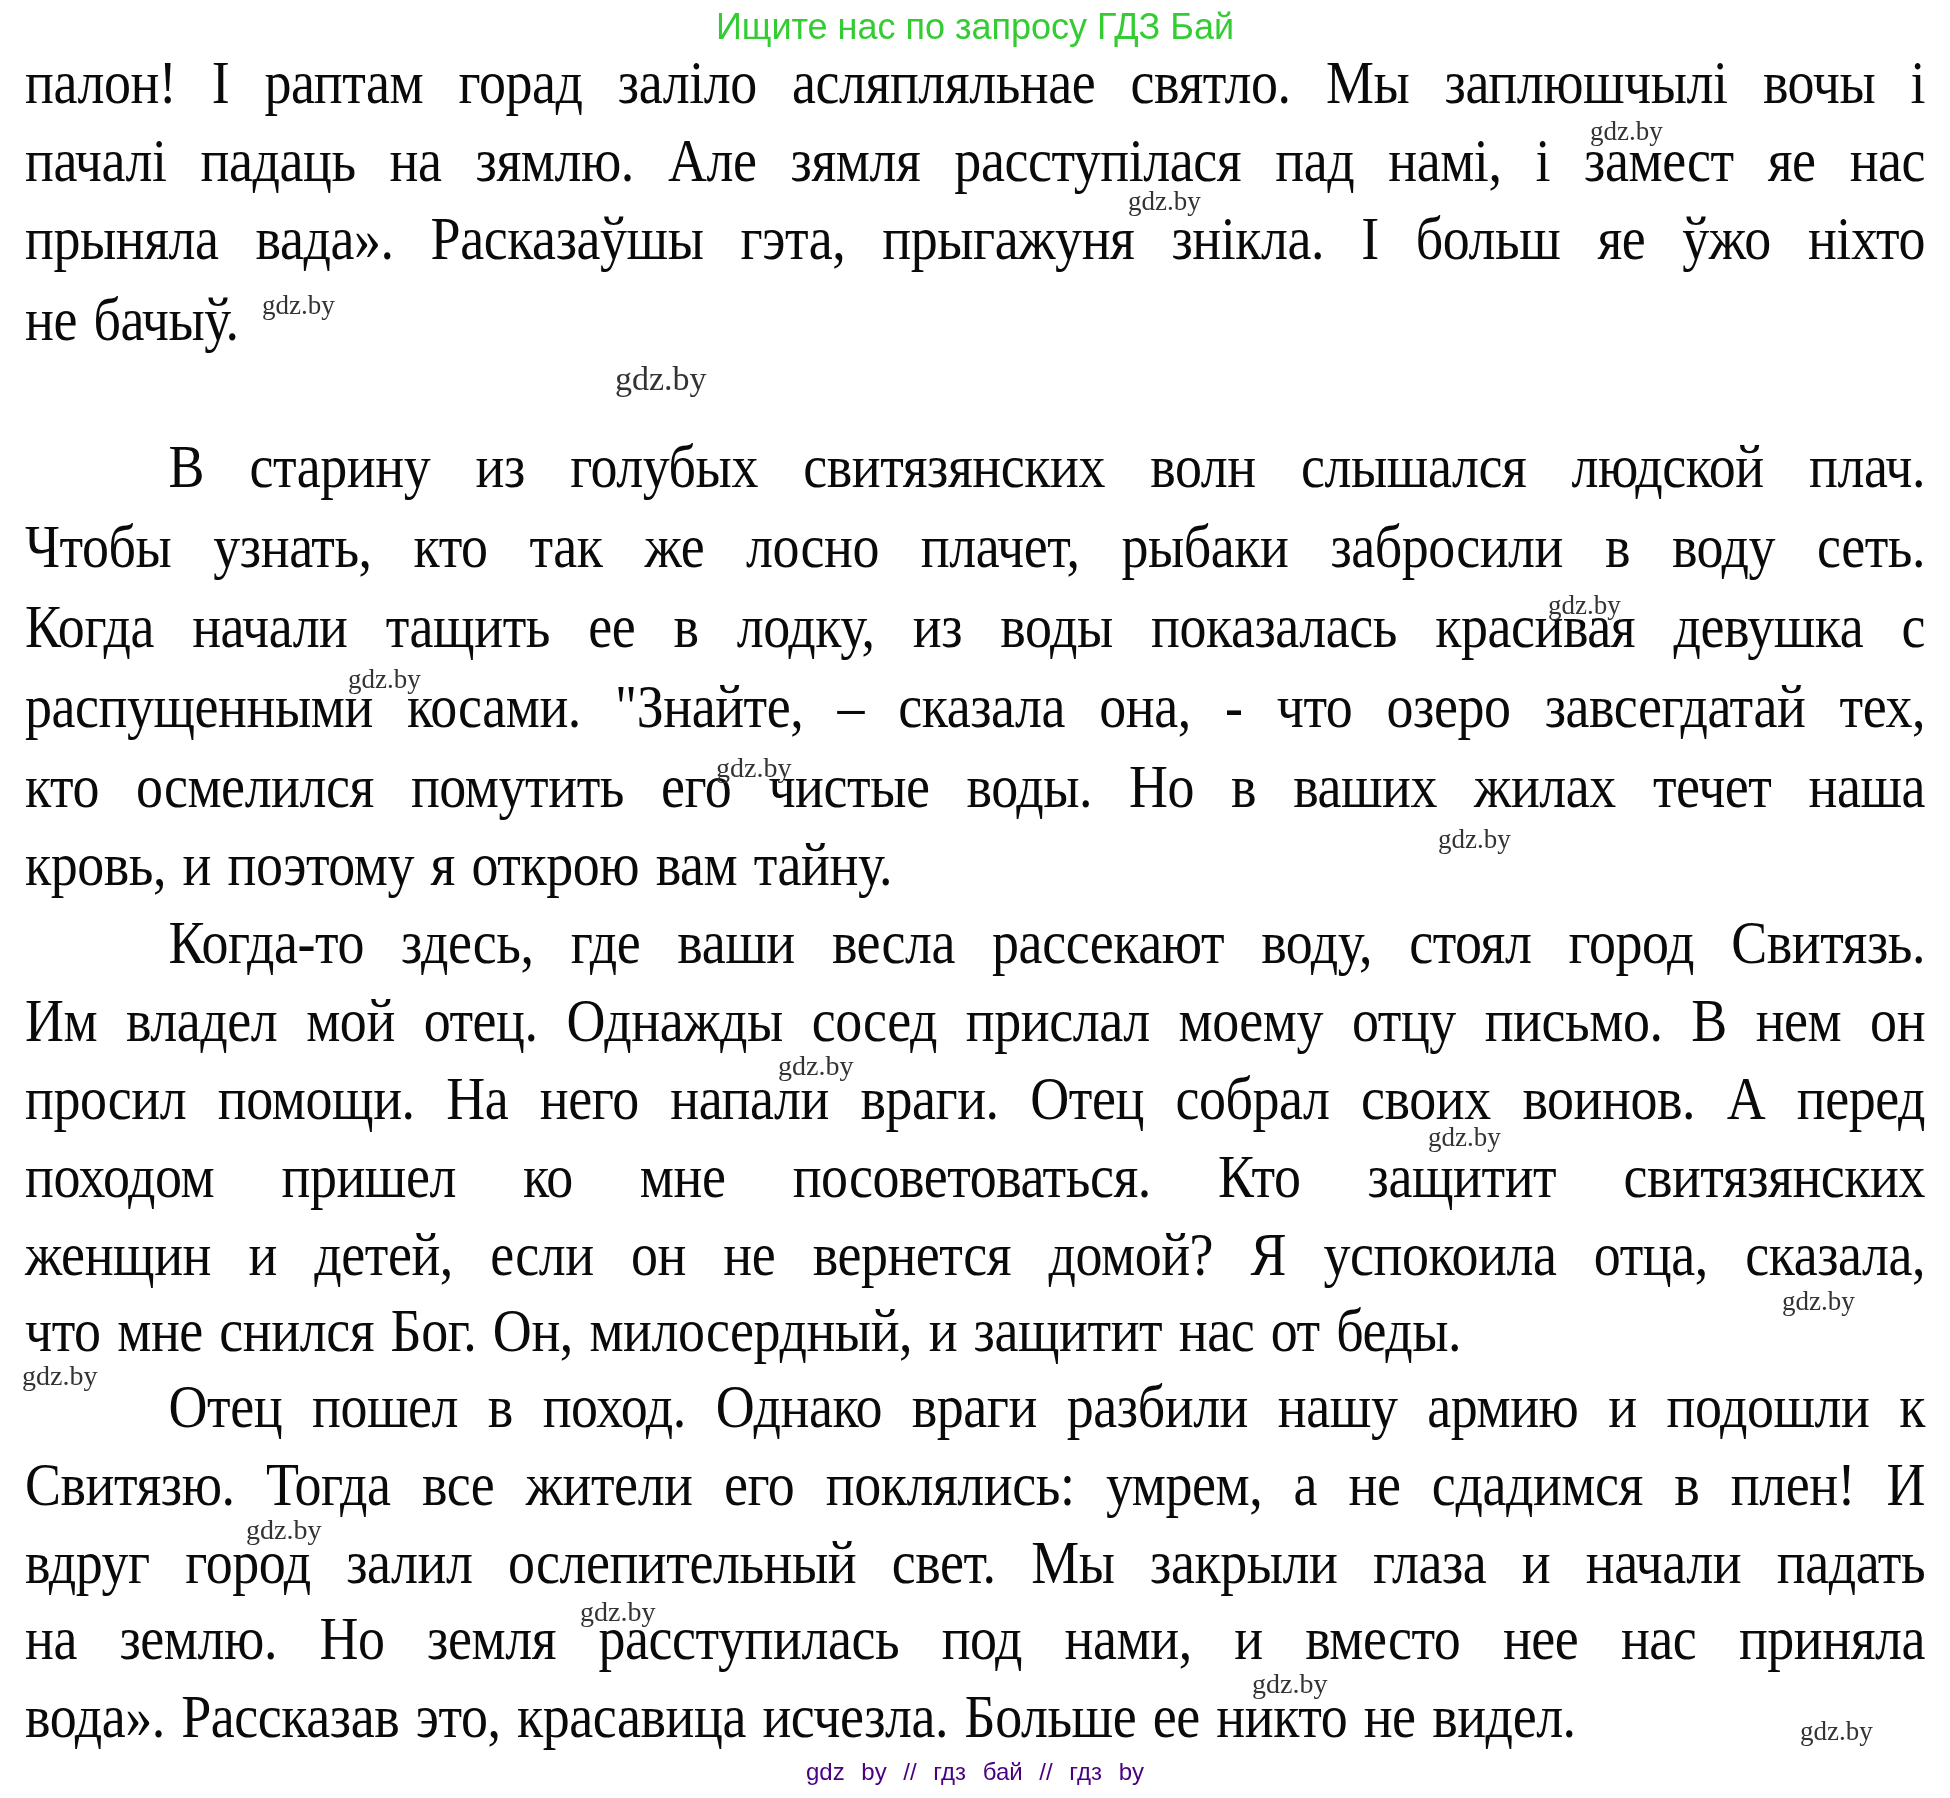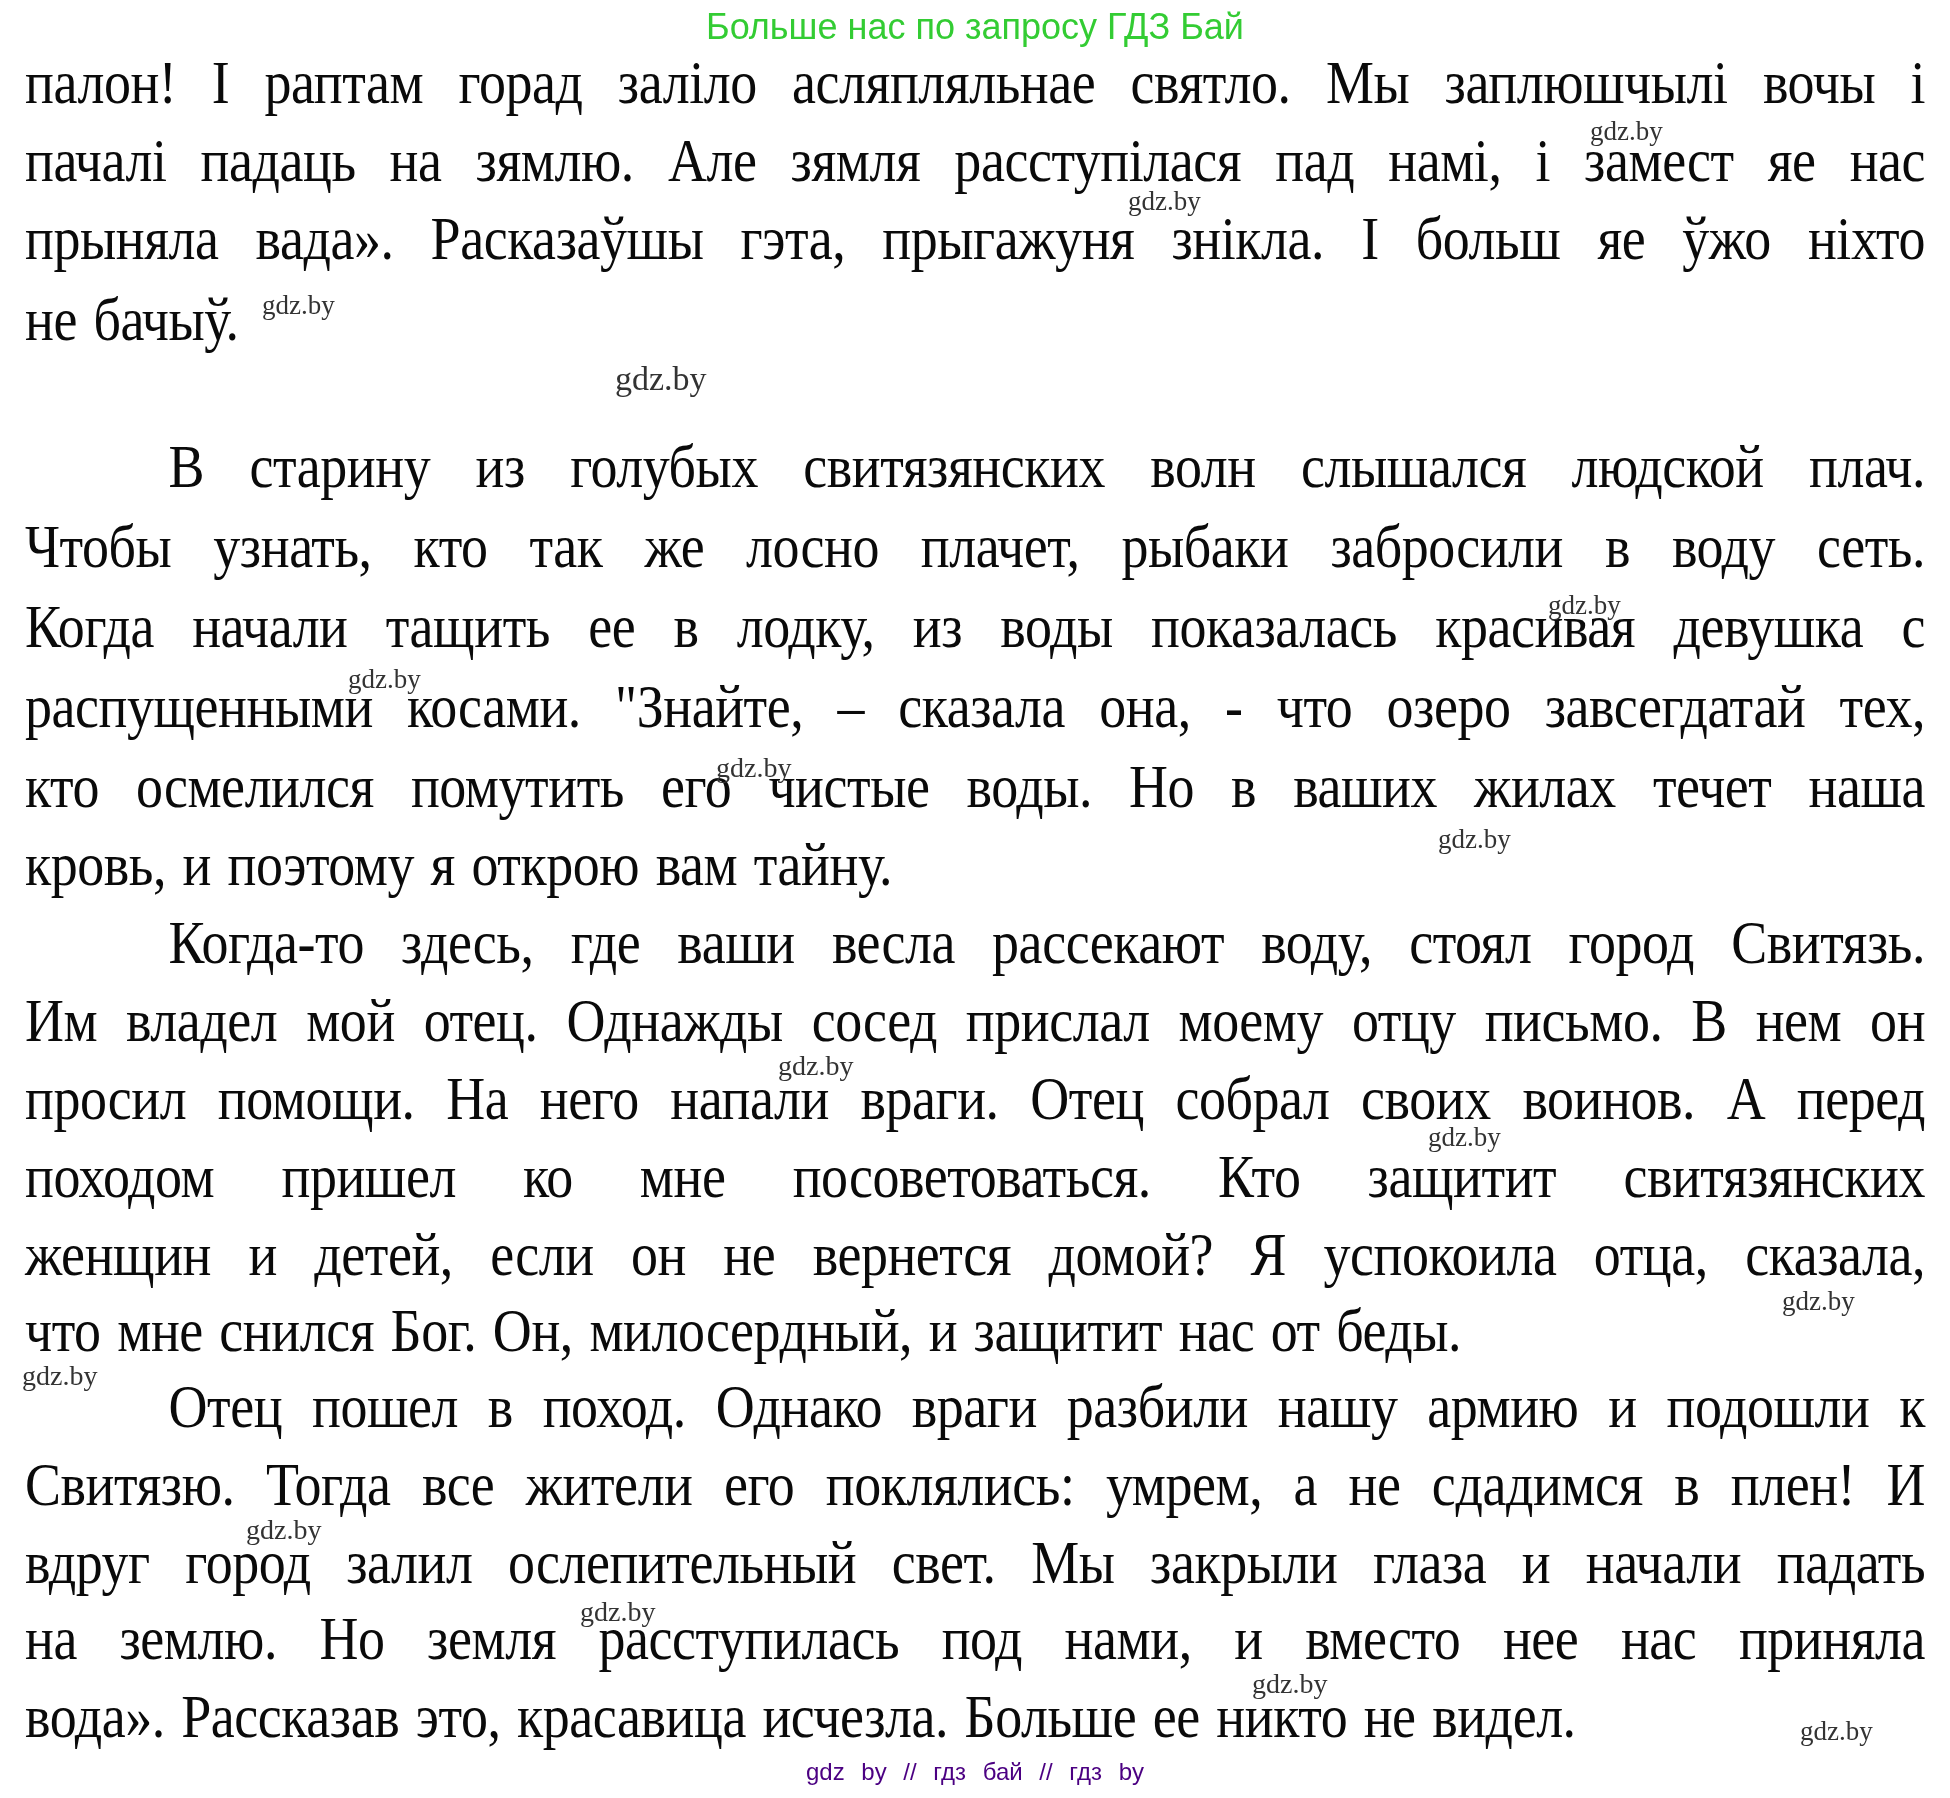--- a/index.html
+++ b/index.html
@@ -52,21 +52,21 @@
     font-size: 24px;
     word-spacing: 10px;
     color: #4B0082;
     white-space: nowrap;
   }
 </style>
 </head>
 <body>
 
 <div class="page" style="background: rgb(255, 255, 255);">
-  <div class="promo-header" style="color: rgb(51, 204, 51);">Больше нас по запросу ГДЗ Бай</div>
+  <div class="promo-header" style="color: rgb(51, 204, 51);">Ищите нас по запросу ГДЗ Бай</div>
 
   <div id="lines">
       <div class="text-line justify" style="top: 51px; color: rgb(10, 10, 10);">палон! І раптам горад заліло асляпляльнае святло. Мы заплюшчылі вочы і</div>
       <div class="text-line justify" style="top: 129px; color: rgb(10, 10, 10);">пачалі падаць на зямлю. Але зямля расступілася пад намі, і замест яе нас</div>
       <div class="text-line justify" style="top: 207px; color: rgb(10, 10, 10);">прыняла вада». Расказаўшы гэта, прыгажуня знікла. І больш яе ўжо ніхто</div>
       <div class="text-line last" style="top: 288px; color: rgb(10, 10, 10);">не бачыў.</div>
       <div class="text-line justify indent" style="top: 435px; color: rgb(10, 10, 10);">В старину из голубых свитязянских волн слышался людской плач.</div>
       <div class="text-line justify" style="top: 515px; color: rgb(10, 10, 10);">Чтобы узнать, кто так же лосно плачет, рыбаки забросили в воду сеть.</div>
       <div class="text-line justify" style="top: 595px; color: rgb(10, 10, 10);">Когда начали тащить ее в лодку, из воды показалась красивая девушка с</div>
       <div class="text-line justify" style="top: 675px; color: rgb(10, 10, 10);">распущенными косами. "Знайте, – сказала она, - что озеро завсегдатай тех,</div>

